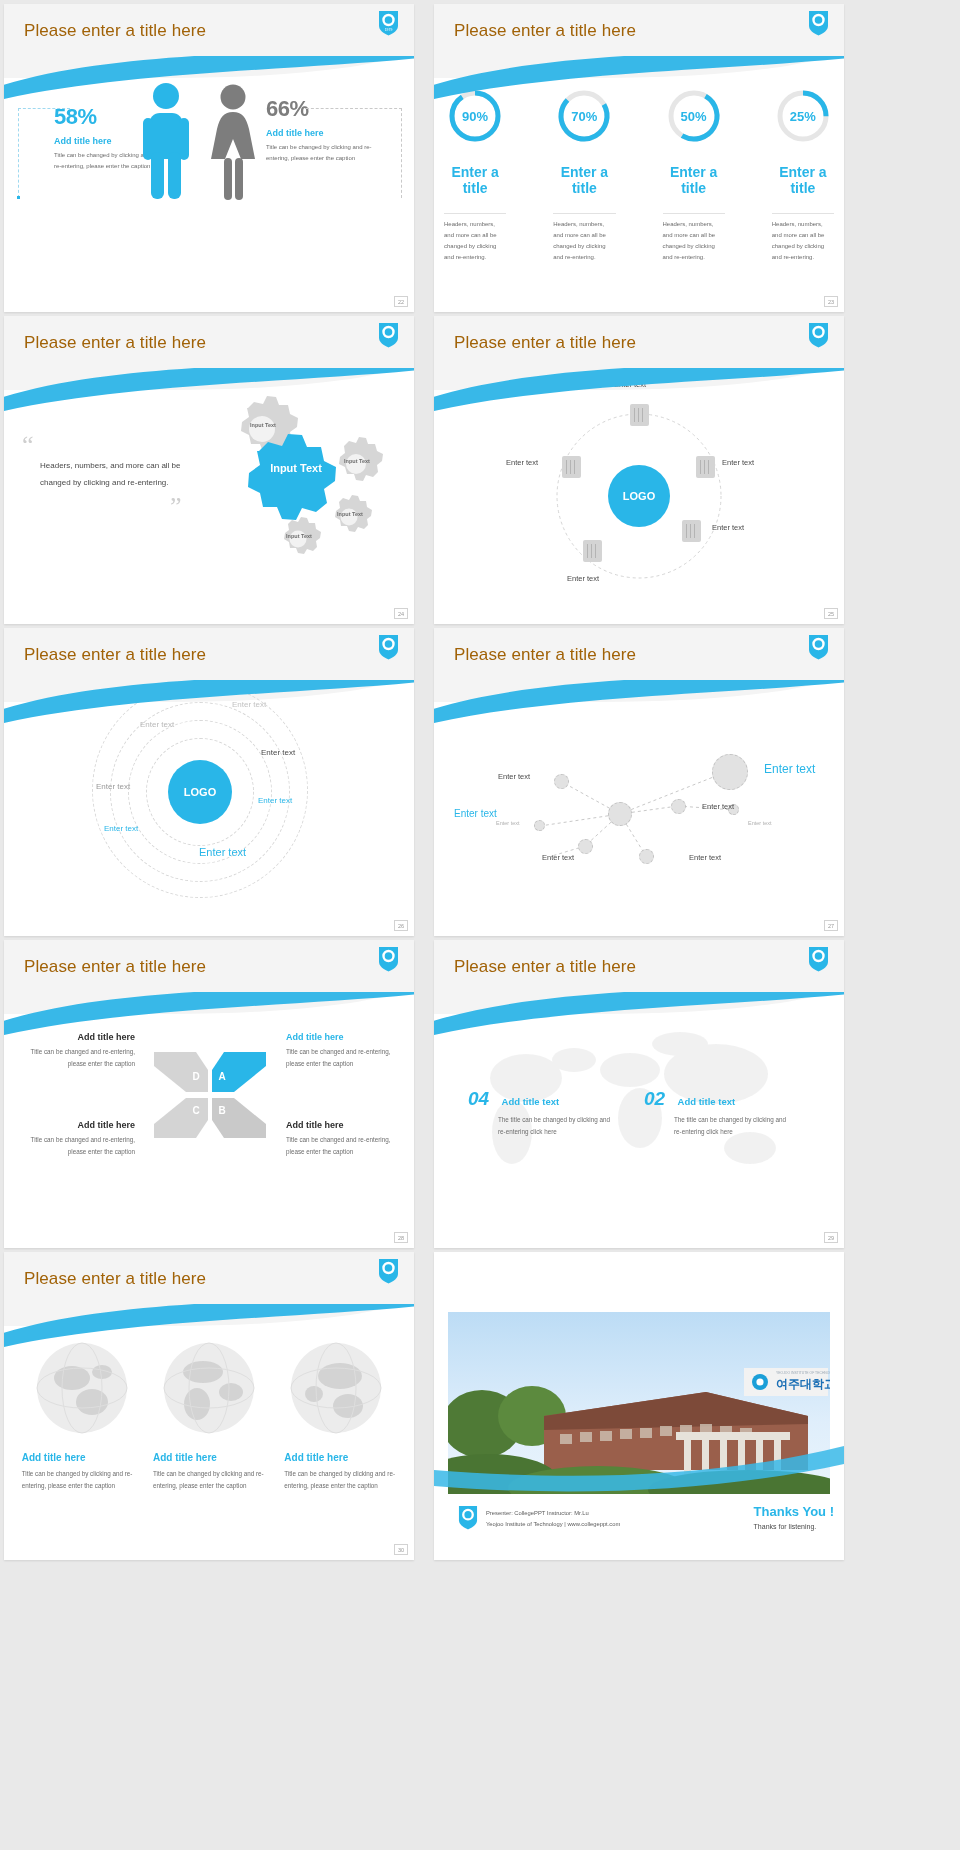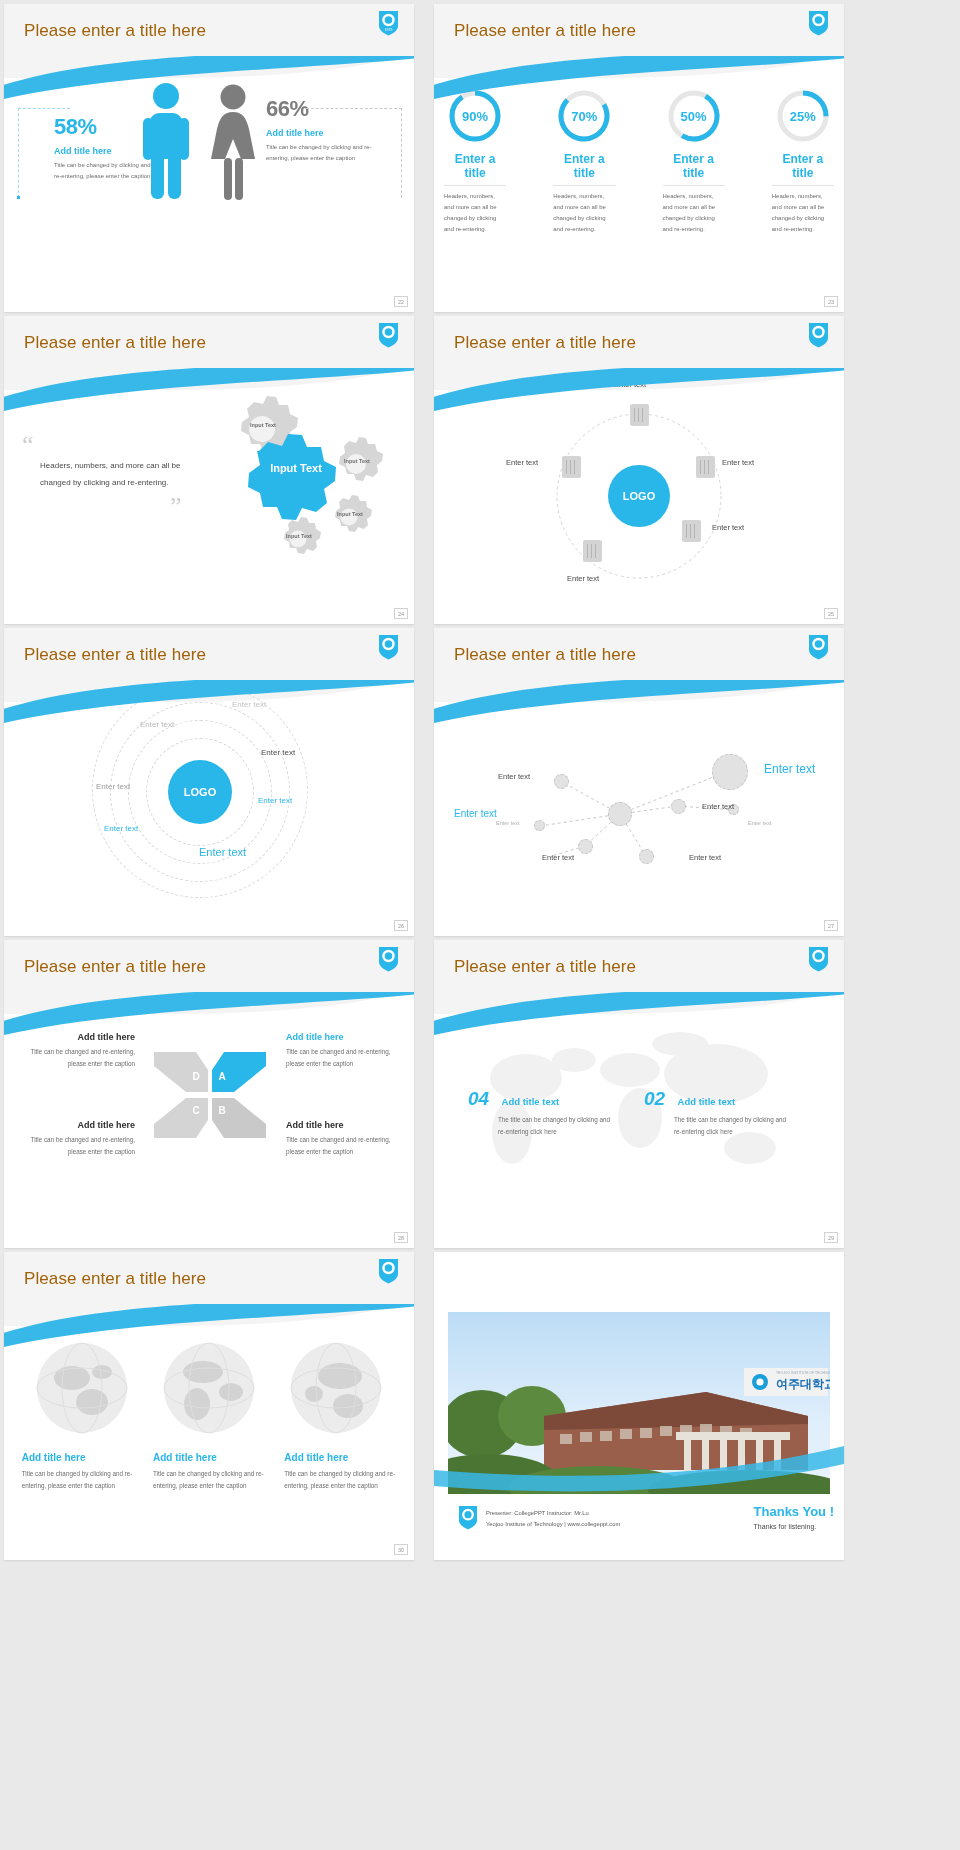--- a/index.html
+++ b/index.html
@@ -62,21 +62,21 @@
   .dash-l{position:absolute;border-left:1px dashed #9fd9f0;}
   .dash-t{position:absolute;border-top:1px dashed #9fd9f0;}
   .dot{position:absolute;width:3px;height:3px;background:#29b6e8;}
 
   
   .donut-row{position:absolute;top:84px;left:0;width:100%;display:flex;justify-content:space-around;padding:0 10px;gap:47px;}
   .donut-col{width:78px;text-align:center;}
   .donut{position:relative;width:56px;height:56px;margin:0 auto;}
   .donut .num{position:absolute;inset:0;display:flex;align-items:center;justify-content:center;
       font-size:13px;font-weight:bold;color:#29b6e8;}
-  .d-title{font-size:12px;font-weight:bold;color:#29b6e8;margin-top:8px;padding-bottom:5px;border-bottom:1px solid #e2e2e2;}
+  .d-title{font-size:14px;font-weight:bold;color:#29b6e8;margin-top:20px;padding-bottom:17px;border-bottom:1px solid #e2e2e2;}
   .d-body{font-size:6px;color:#6d6d6d;line-height:1.85;margin-top:5px;text-align:left;}
 
   
   .quote-box{position:absolute;left:18px;top:120px;width:180px;}
   .q-mark{font-size:26px;color:#cfcfcf;font-family:"Liberation Serif",serif;line-height:.7;}
   .q-text{font-size:8px;color:#4a4a4a;line-height:2.1;margin:4px 0 0 18px;}
   .gearwrap{position:absolute;right:20px;top:78px;width:190px;height:180px;}
   .gear-lbl{position:absolute;font-size:5.5px;font-weight:bold;color:#6d6d6d;text-align:center;line-height:1.25;}
   .gear-lbl.big{font-size:11px;color:#fff;}
 
@@ -135,21 +135,21 @@
           <path d="M0 30 C120 -8 300 0 420 -14 L420 2 C300 14 120 16 0 44 Z" fill="#38b8e8"></path>
         </svg>
     </div>
 
     <div class="s22-wrap">
 
       <div class="dash-l" style="left:14px;top:26px;height:90px;"></div>
       <div class="dash-t" style="left:14px;top:26px;width:52px;"></div>
       <div class="dot" style="left:13px;top:114px;"></div>
 
-      <div style="position:absolute;left:50px;top:32px;width:104px;">
+      <div style="position:absolute;left:50px;top:22px;width:104px;">
         <div class="pct accent">58%</div>
         <div class="add-title">Add title here</div>
         <div class="cap">Title can be changed by clicking and re-entering, please enter the caption</div>
       </div>
 
       <span style="position:absolute;left:136px;top:0;">
         <svg width="52" height="118" viewBox="0 0 52 118">
             <circle cx="26" cy="14" r="13" fill="#29b6e8"></circle>
             <rect x="9" y="31" width="34" height="46" rx="11" fill="#29b6e8"></rect>
             <rect x="3" y="36" width="10" height="42" rx="5" fill="#29b6e8"></rect>

